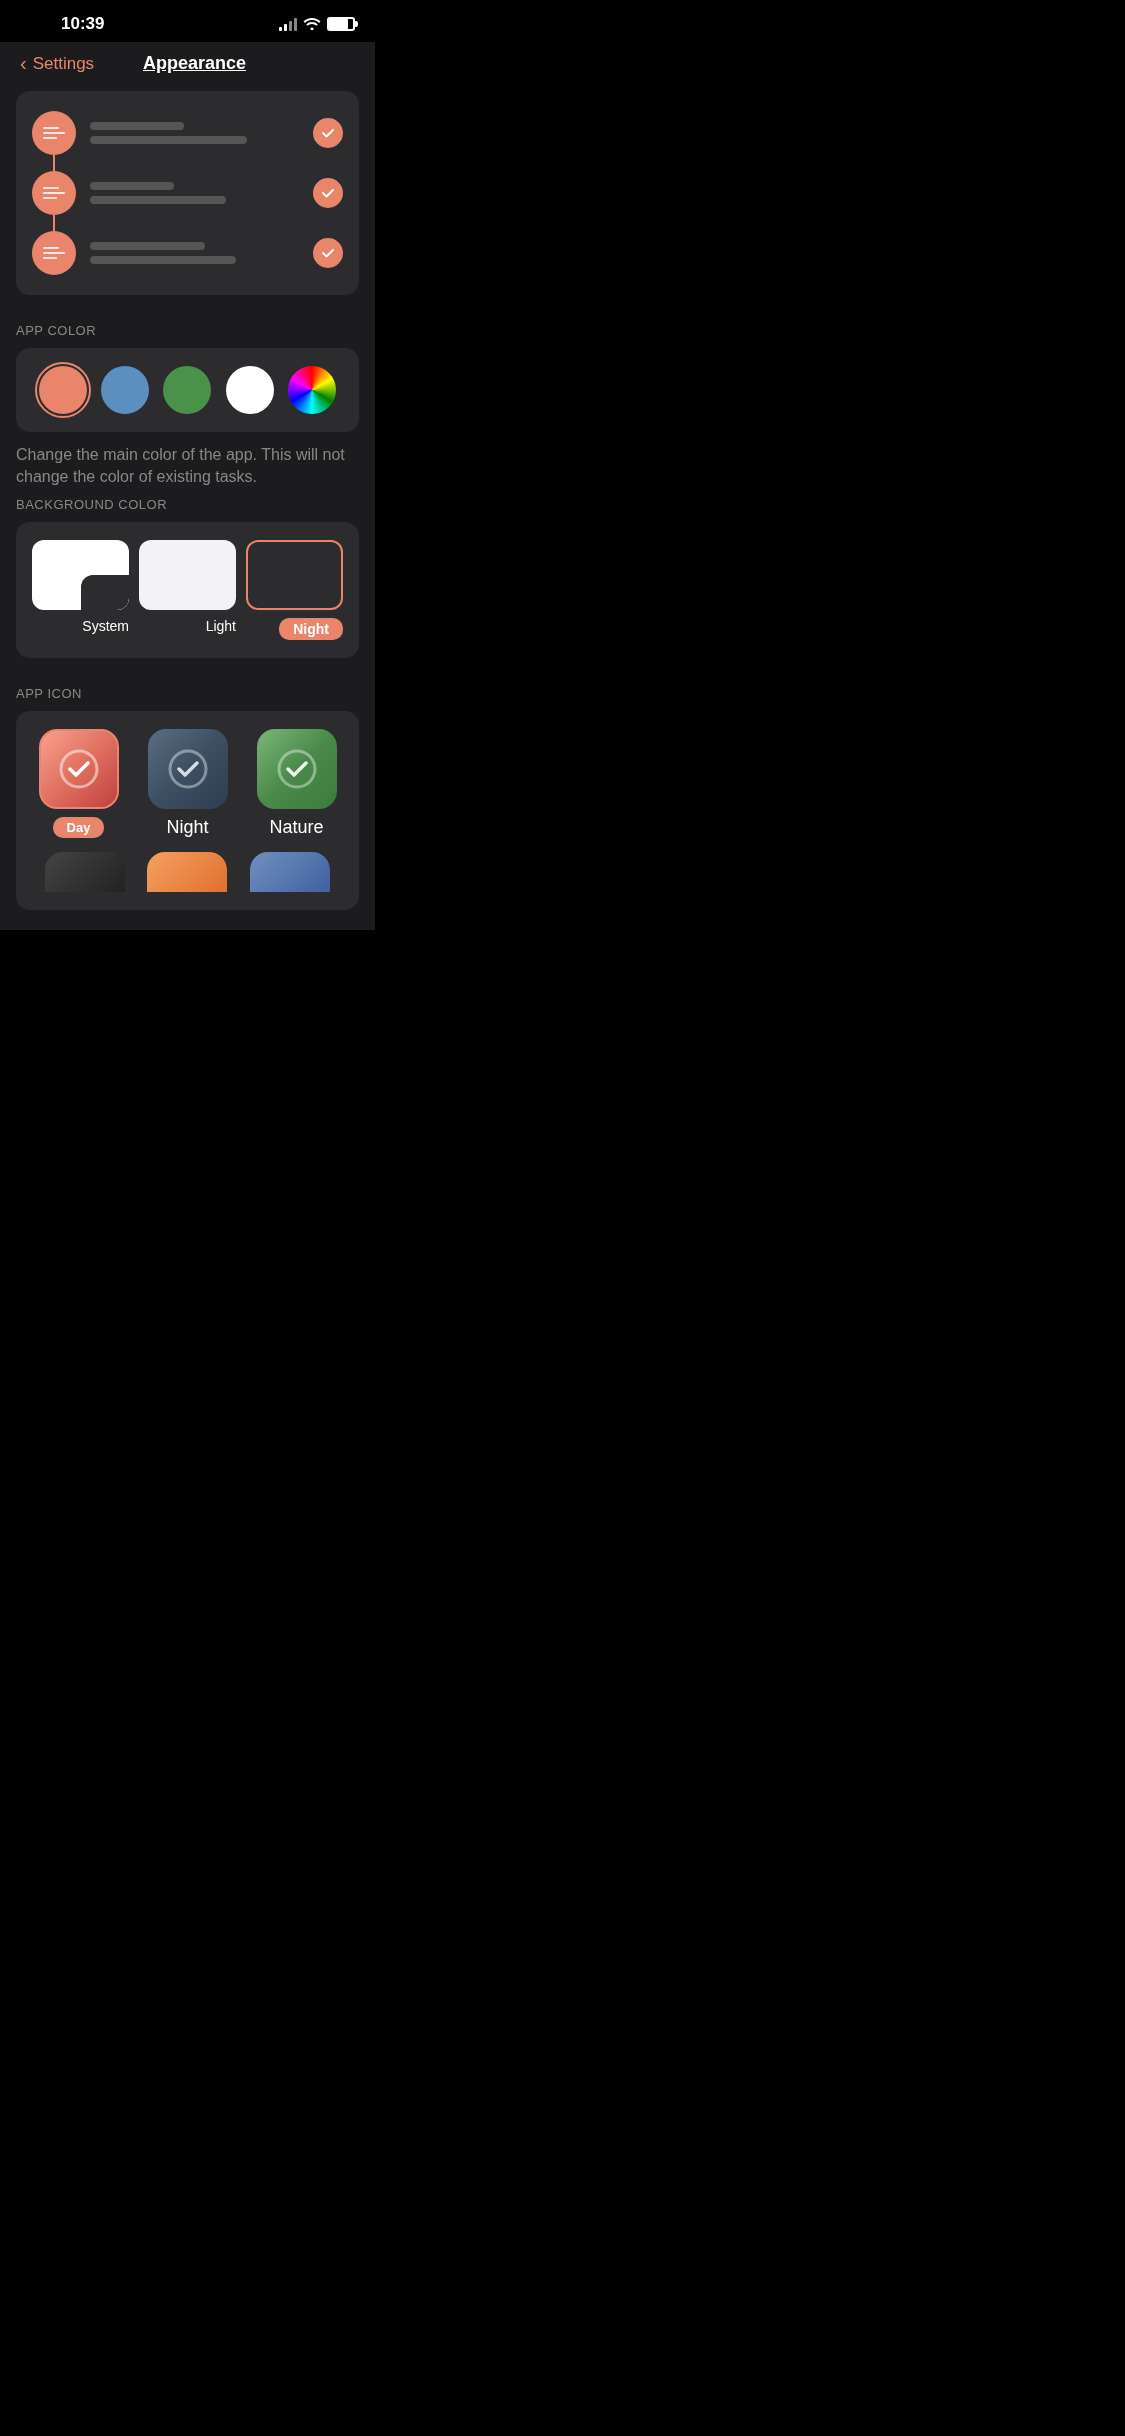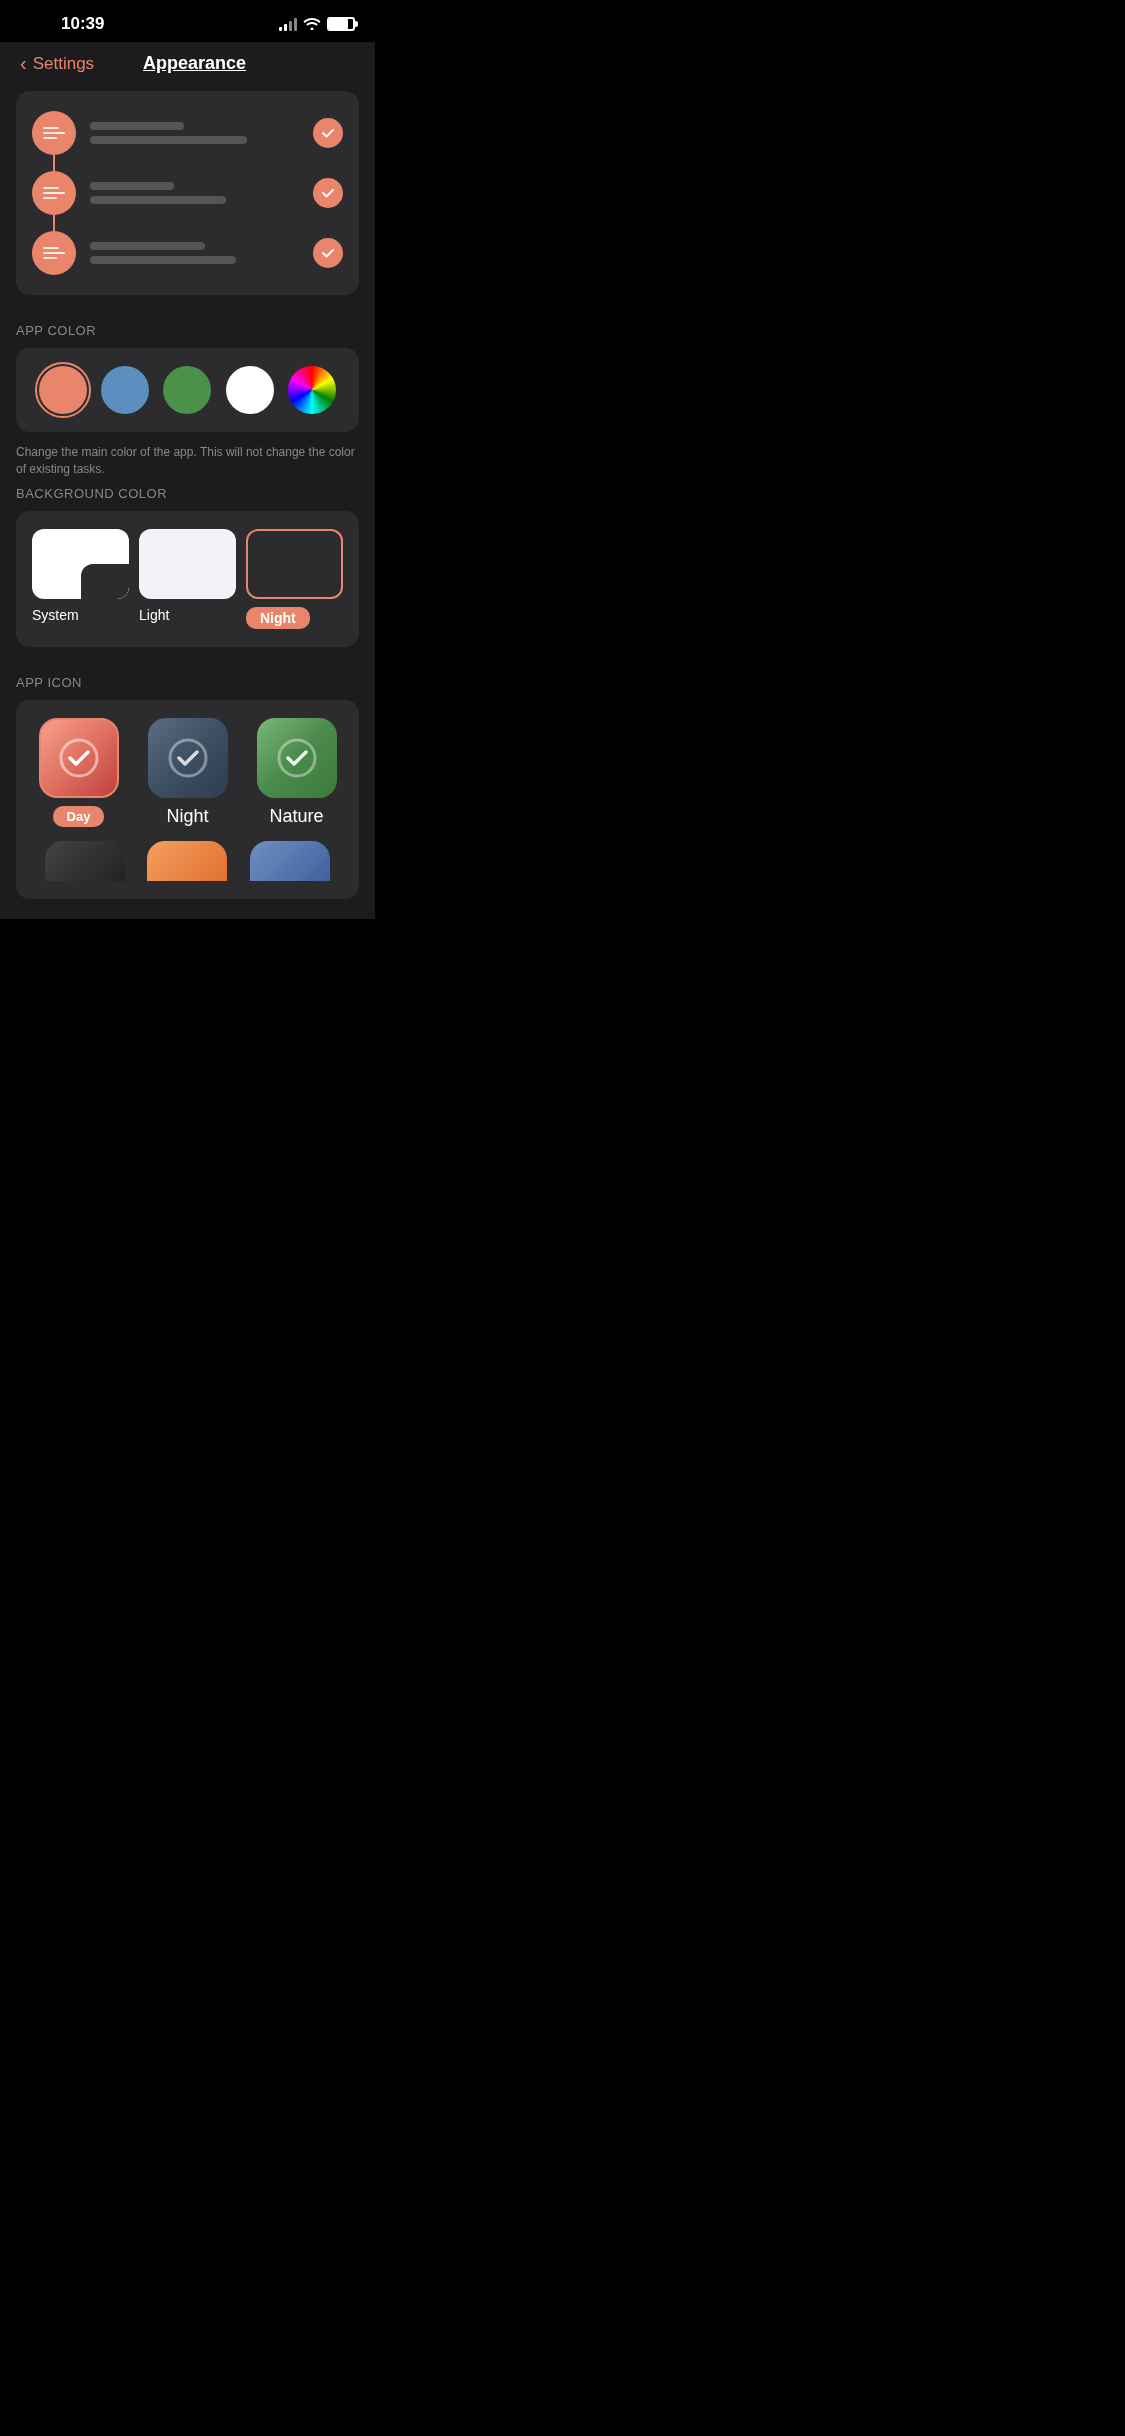--- a/index.html
+++ b/index.html
@@ -236,21 +236,21 @@
       inset: -4px;
       border-radius: 50%;
       border: 2px solid #E8856A;
     }
 
     .color-dot.rainbow {
       background: conic-gradient(red, yellow, green, cyan, blue, magenta, red);
     }
 
     .color-hint {
-      font-size: 12px;
+      font-size: 16px;
       color: #888;
       line-height: 1.4;
     }
 
     
     .bg-color-card {
       background: #2c2c2e;
       border-radius: 14px;
       padding: 18px 16px;
       margin-bottom: 28px;
@@ -259,21 +259,21 @@
     .bg-options {
       display: flex;
       gap: 10px;
       align-items: flex-start;
     }
 
     .bg-option {
       flex: 1;
       display: flex;
       flex-direction: column;
-      align-items: flex-start;
+      align-items: flex-end;
       gap: 8px;
       cursor: pointer;
     }
 
     .bg-thumbnail {
       width: 100%;
       height: 70px;
       border-radius: 12px;
       overflow: hidden;
       position: relative;

